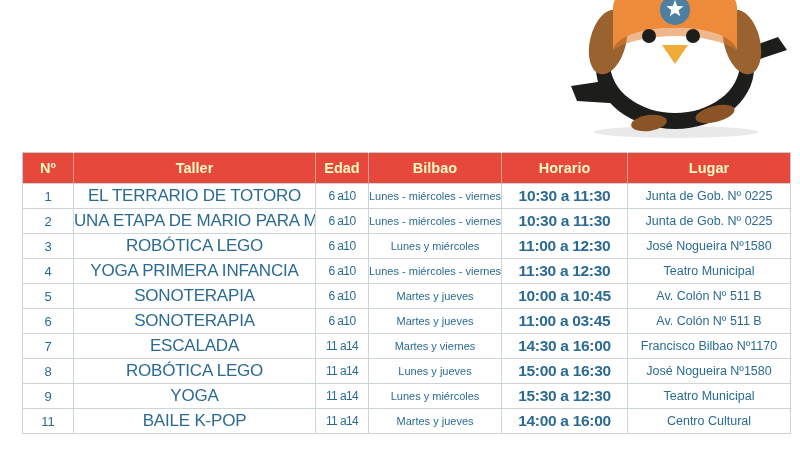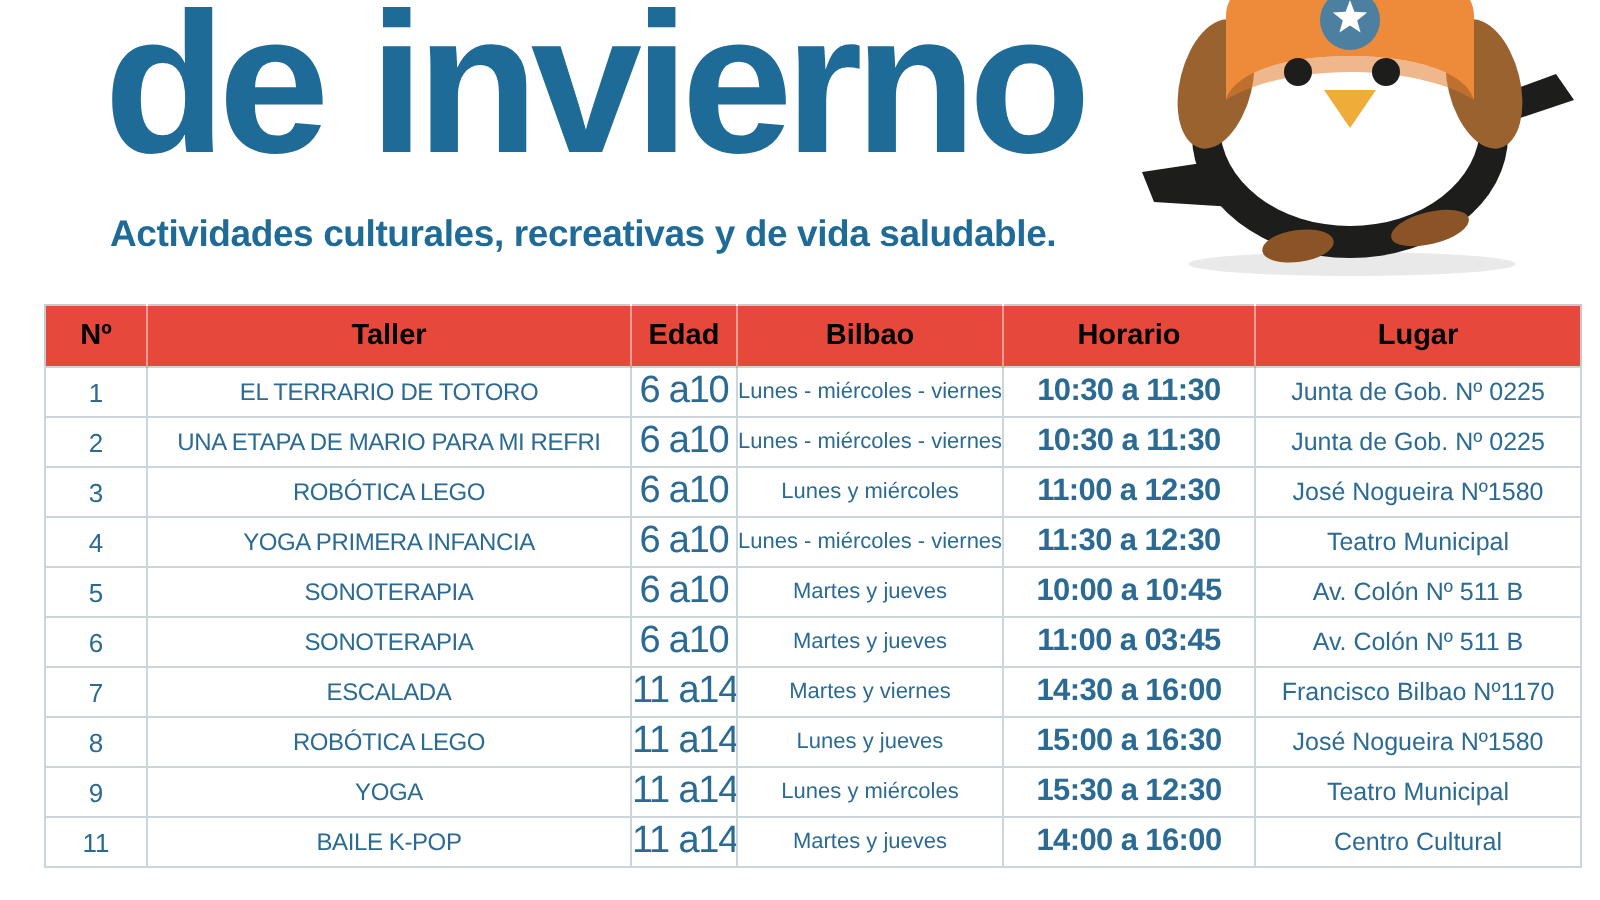--- a/index.html
+++ b/index.html
@@ -12,43 +12,39 @@
            letter-spacing:-4px;color:#1E6B98;white-space:nowrap;}
   .hero p{margin:14px 0 0 3px;font-size:18.5px;font-weight:700;letter-spacing:-0.2px;
           color:#1E6B98;white-space:nowrap;}
 
   
   .mascot{position:absolute;left:563px;top:0;width:232px;height:140px;}
 
   
   table.sched{position:absolute;left:22px;top:152px;width:762px;border-collapse:collapse;
               table-layout:fixed;border:1px solid #c6cbce;}
-  table.sched th{height:30px;background:#E6493B;color:#000000;font-size:14.5px;font-weight:700;
+  table.sched th{height:30px;background:#E6493B;color:#fef9c3;font-size:14.5px;font-weight:700;
                  text-align:center;padding:0;border-left:1px solid rgba(255,255,255,.45);}
   table.sched th:first-child{border-left:none;}
   table.sched td{height:24px;padding:0;color:#2B6B93;text-align:center;vertical-align:middle;
                  border:1px solid #ccd5da;background:#ffffff;white-space:nowrap;overflow:hidden;}
   .c0{width:50px;}  .c1{width:241px;} .c2{width:52px;}
   .c3{width:132px;} .c4{width:125px;font-weight:bold;} .c5{width:162px;}
   td.c0{font-size:13px;}
-  td.c1{text-align:left;padding-left:12px;font-size:12px;letter-spacing:-0.2px;margin-top:40px;}
-  td.c2{font-size:19px;letter-spacing:-0.6px;}
+  td.c1{text-align:left;padding-left:12px;font-size:17px;letter-spacing:-0.2px;margin-top:40px;}
+  td.c2{font-size:12px;letter-spacing:-0.6px;}
   td.c3{font-size:11px;}
   td.c4{font-size:15.5px;letter-spacing:-0.3px;}
   td.c5{font-size:12.5px;}
 </style>
 </head>
 <body>
 
 <div class="page">
 
-  <div class="hero">
-    <h1>de invierno</h1>
-    <p>Actividades culturales, recreativas y de vida saludable.</p>
-  </div>
 
   <div class="mascot">
     <svg width="232" height="140" viewBox="0 0 232 140" xmlns="http://www.w3.org/2000/svg">
       <ellipse cx="113" cy="132" rx="82" ry="6" fill="#E9E9E9"></ellipse>
       <polygon points="48,80 8,86 14,101 62,104" fill="#1D1D1B"></polygon>
       <polygon points="158,72 224,50 215,37 152,60" fill="#1D1D1B"></polygon>
       <ellipse cx="112" cy="68" rx="79" ry="61" fill="#1D1D1B"></ellipse>
       <ellipse cx="112" cy="63" rx="65" ry="50" fill="#FFFFFF"></ellipse>
       <ellipse cx="86" cy="123" rx="18" ry="8" fill="#8A5427" transform="rotate(-8 86 123)"></ellipse>
       <ellipse cx="152" cy="114" rx="20" ry="8" fill="#8A5427" transform="rotate(-14 152 114)"></ellipse>

